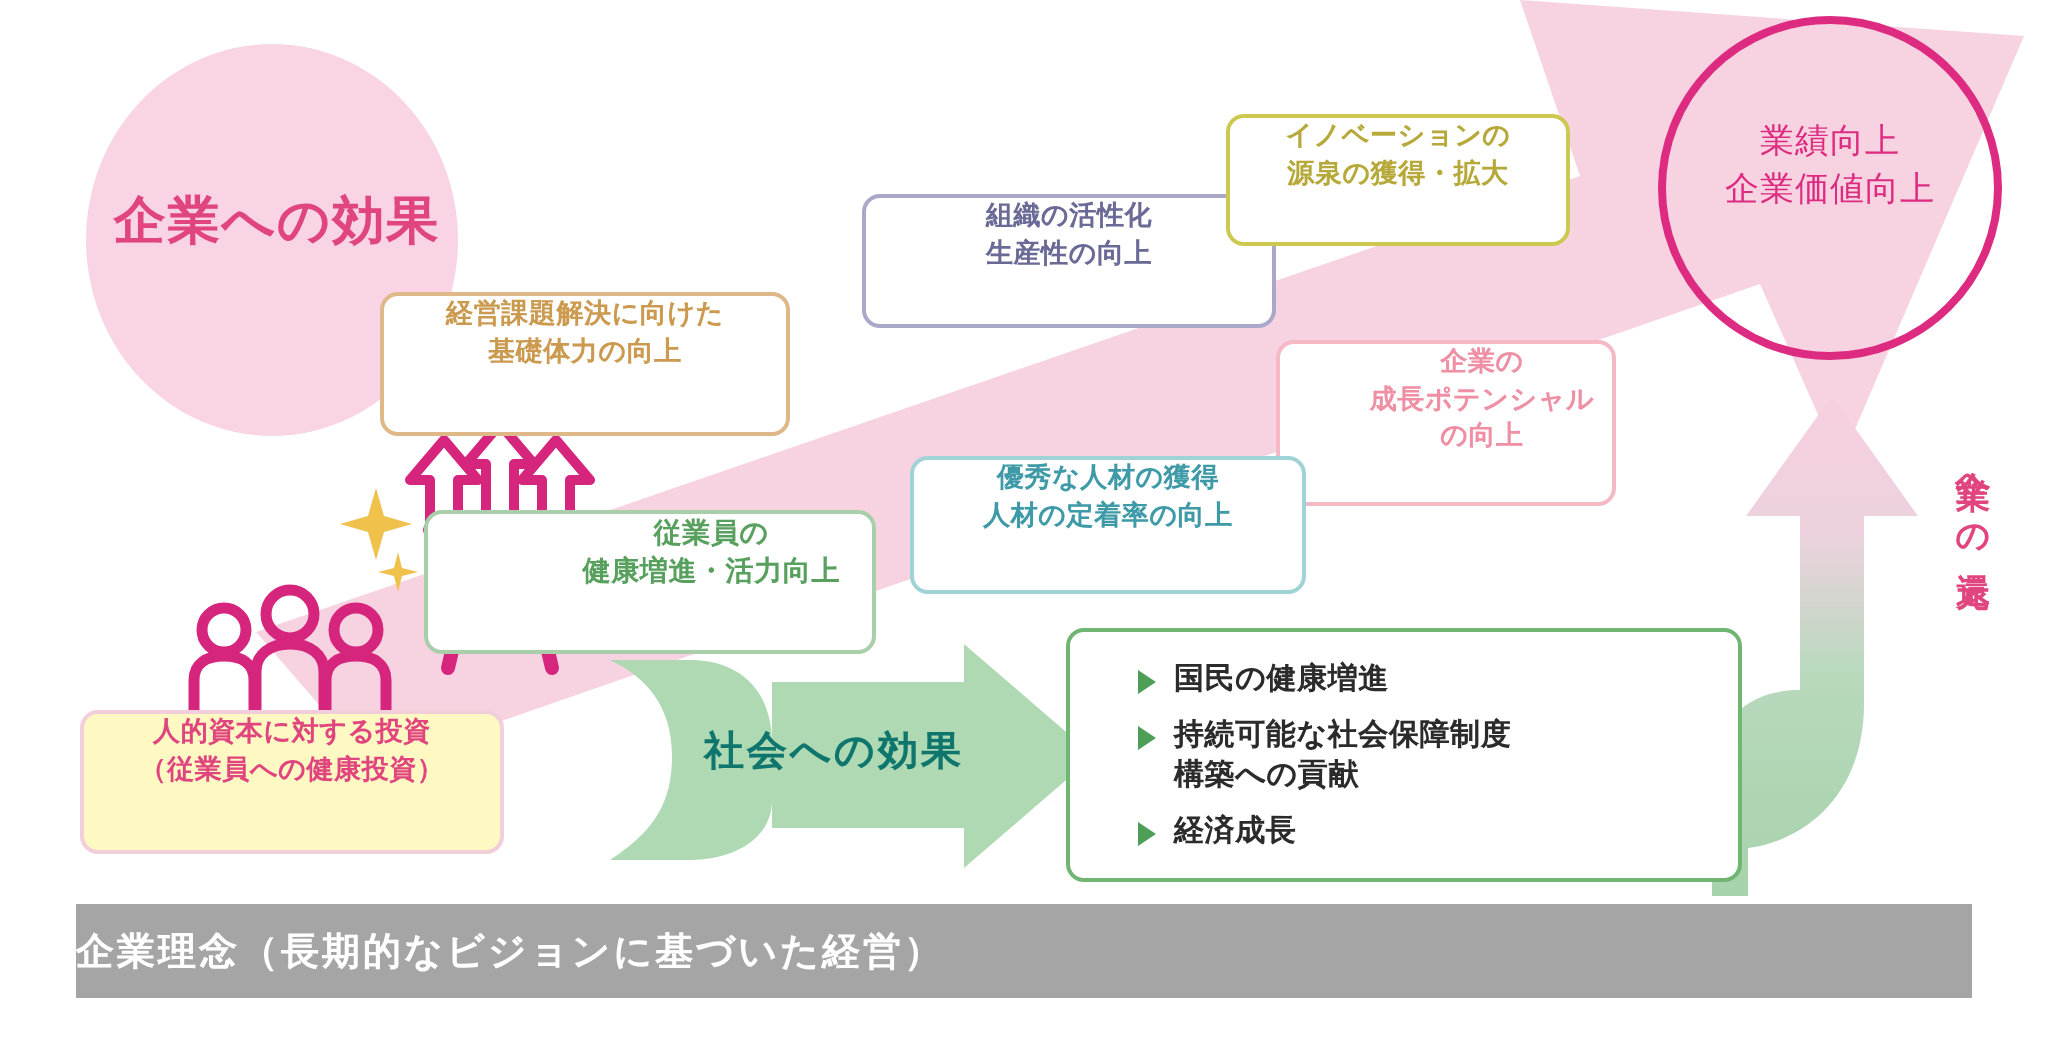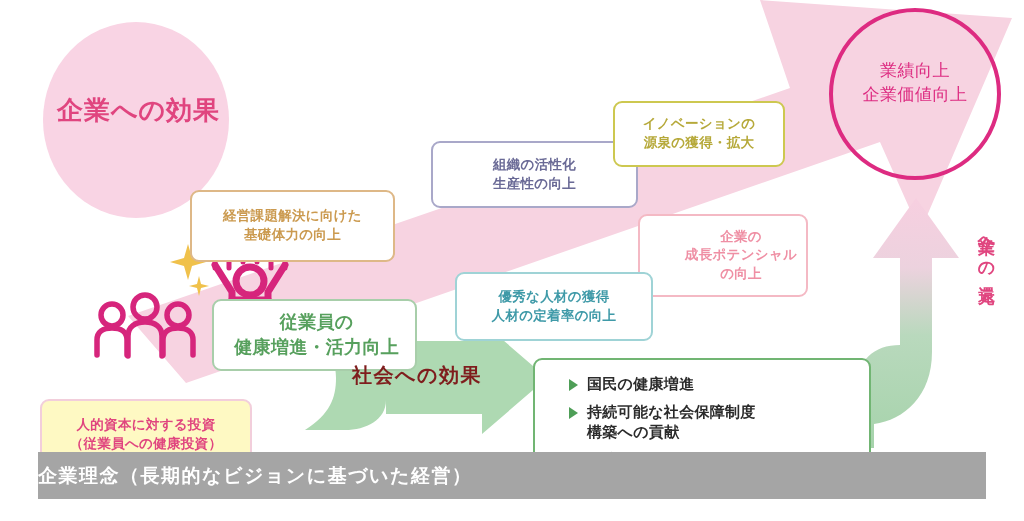--- a/index.html
+++ b/index.html
@@ -18,28 +18,27 @@
   .layer-bg { position: absolute; inset: 0; z-index: 1; pointer-events: none; }
   .layer-mid { position: absolute; inset: 0; z-index: 2; pointer-events: none; }
   .layer-fg { position: absolute; inset: 0; z-index: 3; }
 
   
   .box {
     position: absolute;
     background: #ffffff;
     border-radius: 9px;
     display: flex;
-    align-items: center;
+    align-items: flex-start;
     justify-content: center;
     text-align: center;
     line-height: 1.38;
     font-weight: 700;
     letter-spacing: .3px;
     z-index: 5;
-    margin-top: 44px;
   }
   .box .txt { display: block; white-space: pre-line; }
 
   
   .box-mgmt {
     left: 190px; top: 146px; width: 205px; height: 72px;
     border: 2px solid #deb887;
     color: #cb9a4f;
     font-size: 13.5px;
   }
@@ -67,24 +66,24 @@
   }
   
   .box-talent {
     left: 455px; top: 228px; width: 198px; height: 69px;
     border: 2px solid #9fd3d6;
     color: #3f9aa8;
     font-size: 13.5px;
   }
   
   .box-employee {
-    left: 212px; top: 255px; width: 205px; height: 72px;
+    left: 212px; top: 255px; width: 226px; height: 72px;
     border: 2px solid #a8ceaa;
     color: #57a05d;
-    font-size: 18px;
+    font-size: 14px;
     justify-content: flex-end;
     padding-right: 16px;
   }
   
   .box-invest {
     left: 40px; top: 355px; width: 212px; height: 72px;
     border: 2px solid #f2cedb;
     background: #fef9c3;
     color: #e0457f;
     font-size: 13.5px;
@@ -157,21 +156,21 @@
     line-height: 1.42;
     letter-spacing: .5px;
     z-index: 5;
     white-space: pre-line;
   }
 
   
   .label-society {
     position: absolute;
     left: 352px; top: 362px;
-    color: #7f1d1d;
+    color: #0f766e;
     font-size: 20px;
     font-weight: 700;
     letter-spacing: 1.5px;
     z-index: 5;
   }
 
   
   .label-return {
     position: absolute;
     left: 975px; top: 222px;

